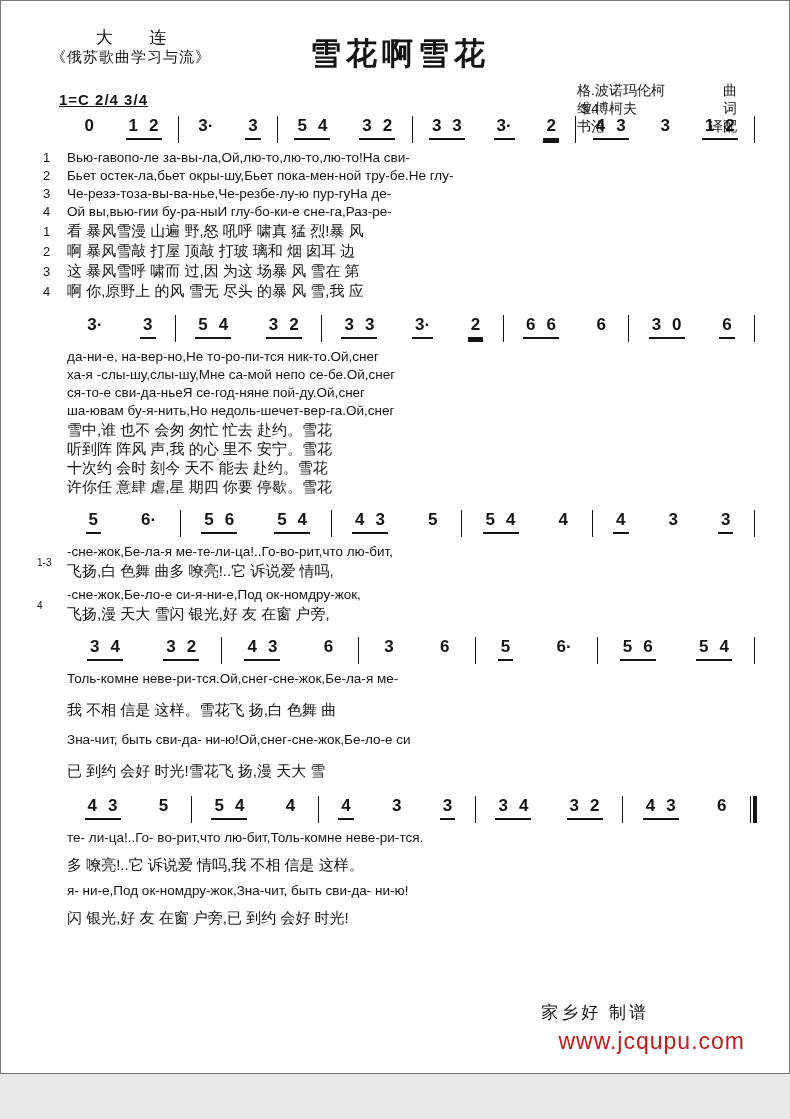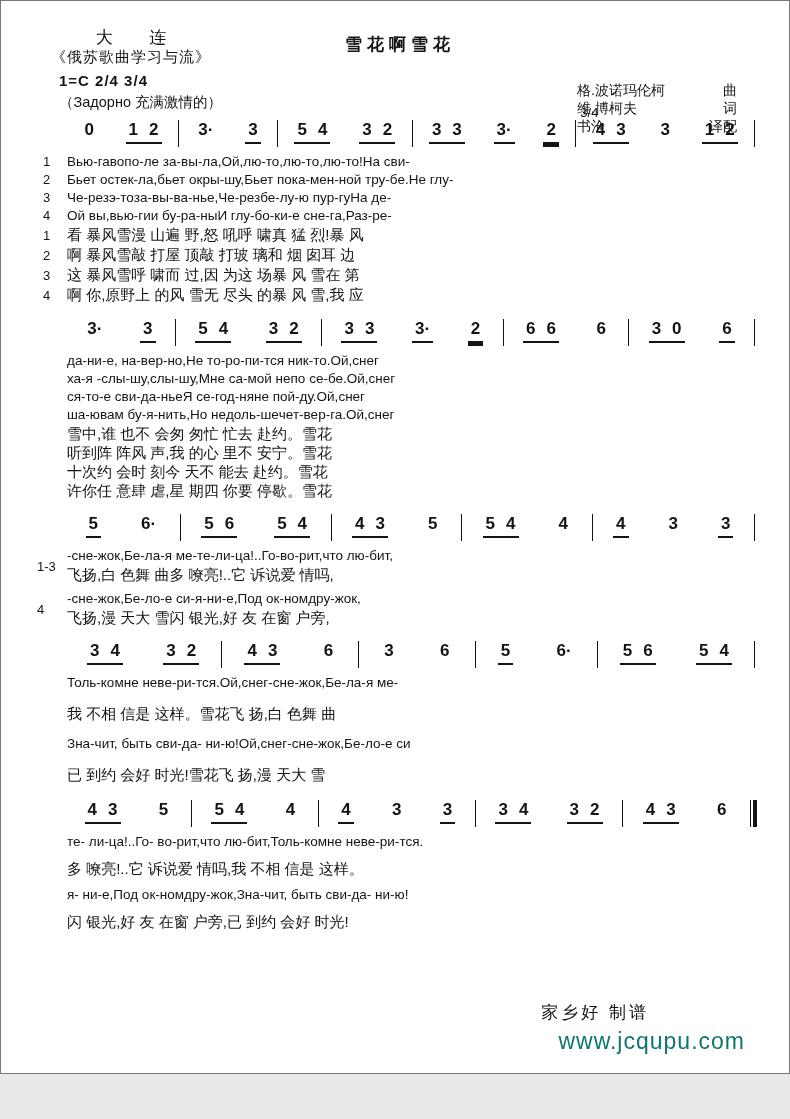--- a/index.html
+++ b/index.html
@@ -7,53 +7,53 @@
     width:790px;height:1074px;background:#ffffff;position:relative;
     margin:0 auto;box-sizing:border-box;border:1px solid #777;
     font-family:"Liberation Sans",sans-serif;color:#141414;overflow:hidden;
     padding:24px 32px 0 42px;
   }
   
   .corner{position:absolute;left:50px;top:26px;text-align:center;line-height:1.25;}
   .corner-top{font-size:17px;letter-spacing:16px;padding-left:16px;}
   .corner-book{font-size:15px;letter-spacing:1px;}
   .titles{text-align:center;margin-top:8px;}
-  .title-zh{font-size:17px;letter-spacing:5px;font-weight:bold;}
+  .title-zh{font-size:31px;letter-spacing:5px;font-weight:bold;}
   .title-ru{font-size:21px;font-weight:bold;letter-spacing:1px;margin-top:6px;}
   .credits{position:absolute;right:52px;top:80px;width:160px;font-size:14px;line-height:1.3;}
   .credit-row{display:flex;justify-content:space-between;}
-  .keyline{margin:16px 0 4px 16px;font-size:15px;font-weight:bold;letter-spacing:1px;}
+  .keyline{margin:16px 0 4px 16px;font-size:15px;font-weight:bold;letter-spacing:1px;text-decoration:underline;}
   .tempo{margin-left:16px;font-size:14.5px;}
   
   .systems{margin-top:4px;}
   .system{margin-bottom:10px;}
   .notes-row{display:flex;align-items:flex-start;margin-left:24px;position:relative;padding-top:4px;}
   .bar{display:flex;justify-content:space-around;align-items:flex-start;flex-grow:1;position:relative;}
   .unit{display:inline-flex;gap:11px;padding:0 3px 2px 3px;font-size:17px;font-weight:bold;line-height:20px;}
   .unit.u1{border-bottom:2px solid #141414;}
   .unit.u2{border-bottom:2px solid #141414;box-shadow:0 3px 0 0 #141414;}
   .barline{width:1px;background:#141414;height:27px;margin:0 2px;flex:none;}
   .finalbar{display:flex;gap:2px;height:27px;flex:none;margin-left:3px;}
   .finalbar .thin{width:1px;background:#141414;}
   .finalbar .thick{width:4px;background:#141414;}
   .meter-change{position:absolute;top:-15px;left:2px;font-size:13px;font-weight:normal;}
   
   .lyr-group{position:relative;margin-top:6px;}
-  .vlabel{position:absolute;left:-6px;top:50%;transform:translateY(-50%);font-size:13px;}
+  .vlabel{position:absolute;left:-6px;top:50%;transform:translateY(-50%);font-size:10px;}
   .lyric-row{display:flex;align-items:baseline;}
   .vnum{width:24px;flex:none;font-size:13px;}
   .syls{flex:1;display:flex;}
   .ru{font-size:13.5px;line-height:18px;}
   .zh{font-size:15px;line-height:19px;}
   .sp4 .lyric-row{margin-bottom:12px;}
   .sp5 .lyric-row{margin-bottom:8px;}
   
   .footer{position:absolute;right:44px;bottom:18px;text-align:right;}
   .maker{font-size:17px;letter-spacing:3px;margin-right:96px;margin-top:12px;}
-  .site{font-size:23px;color:#0f766e;margin-top:4px;letter-spacing:1px;}
+  .site{font-size:23px;color:#b91c1c;margin-top:4px;letter-spacing:1px;}
 </style>
 </head>
 <body>
 
 <div class="page">
 
   <div class="corner">
     <div class="corner-top">大  连</div>
     <div class="corner-book">《俄苏歌曲学习与流》</div>
   </div>
@@ -71,21 +71,20 @@
         <span>维.博柯夫</span>
         <span>词</span>
       </div>
       <div class="credit-row">
         <span>书沧</span>
         <span>译配</span>
       </div>
     </div>
 
   <div class="keyline">1=C  2/4  3/4</div>
-  <div class="tempo">（Задорно 充满激情的）</div>
 
   <div class="systems">
       <div class="system">
         <div class="notes-row">
           <div class="bar" style="flex-grow: 2;">
             <span class="unit u0">
               <span class="note">0</span>
             </span>
             <span class="unit u1">
               <span class="note">1</span>

